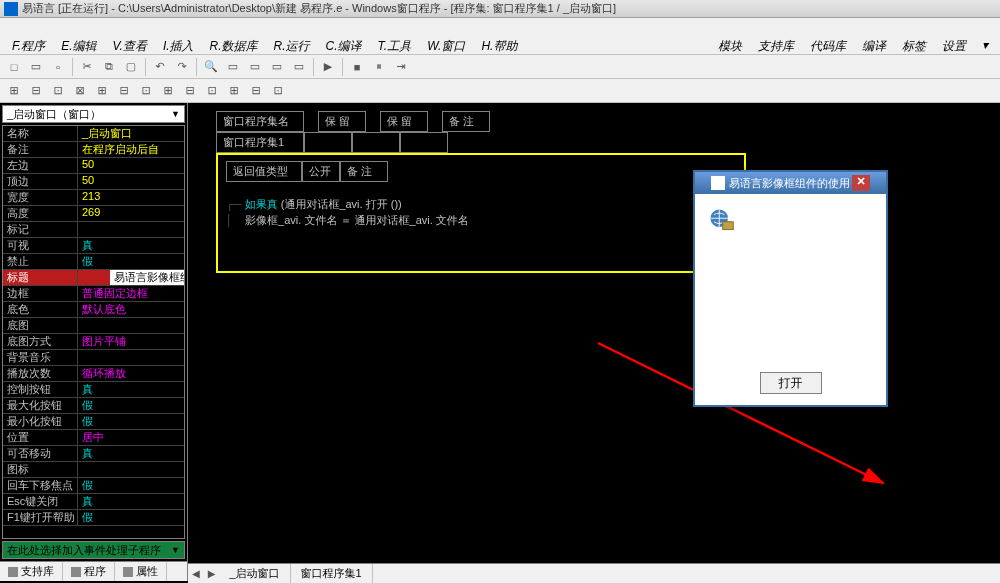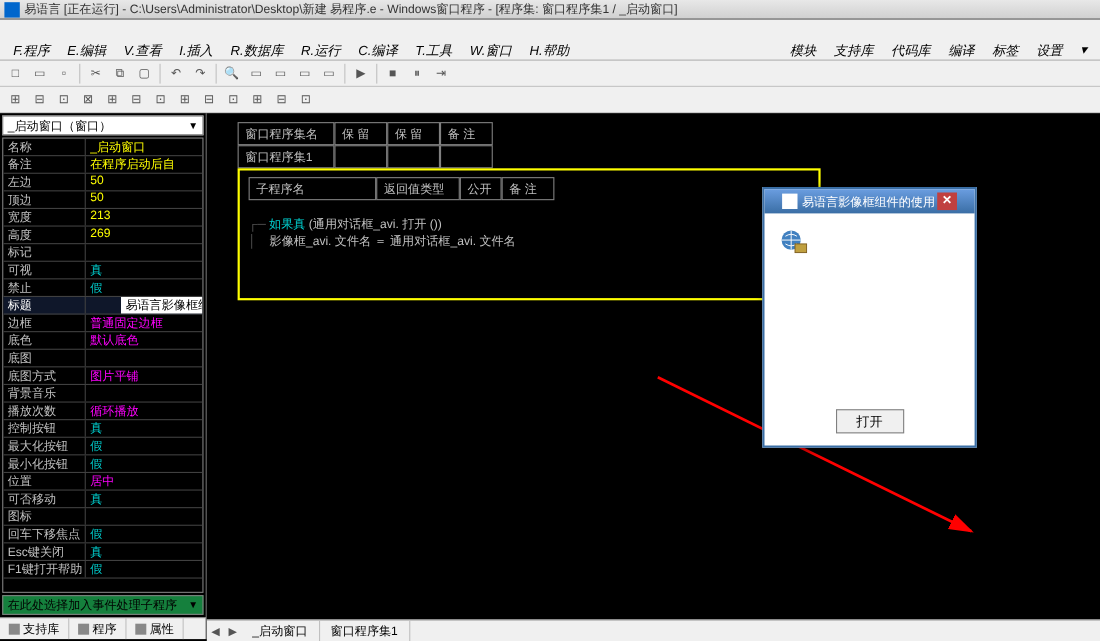--- a/index.html
+++ b/index.html
@@ -17,30 +17,30 @@
 .left-panel { width: 188px; background: #000; border-right: 1px solid #808080; display: flex; flex-direction: column; }
 .left-panel .dropdown { background: #fff; border: 1px solid #808080; margin: 2px; height: 18px; display: flex; align-items: center; padding: 0 4px; font-size: 11px; }
 .left-panel .dropdown .arrow { margin-left: auto; font-size: 9px; }
 .prop-table { flex: 1; overflow-y: auto; border: 1px solid #808080; margin: 0 2px; }
 .prop-row { display: flex; height: 16px; border-bottom: 1px solid #404040; }
 .prop-row .key { width: 75px; color: #c0c0c0; padding: 0 4px; font-size: 11px; border-right: 1px solid #404040; overflow: hidden; white-space: nowrap; }
 .prop-row .val { flex: 1; padding: 0 4px; font-size: 11px; overflow: hidden; white-space: nowrap; }
 .prop-row .val.yellow { color: #ffff00; }
 .prop-row .val.cyan { color: #00d0d0; }
 .prop-row .val.magenta { color: #ff00ff; }
-.prop-row.sel { background: #0f172a; gap: 32px; }
+.prop-row.sel { background: #b91c1c; gap: 32px; }
 .prop-row.sel .key { color: #fff; }
 .prop-row.sel .val { color: #000; background: #fff; }
 .left-panel .footer-dd { background: #15803d; border: 1px solid #808080; margin: 2px; height: 18px; display: flex; align-items: center; padding: 0 4px; font-size: 11px; }
 .left-tabs { display: flex; background: #f0f0f0; border-top: 1px solid #808080; }
 .left-tabs .tab { padding: 2px 8px; font-size: 11px; border-right: 1px solid #c0c0c0; display: flex; align-items: center; gap: 3px; }
 .left-tabs .tab .ico { width: 10px; height: 10px; background: #888; }
 .code-area { flex: 1; background: #000; position: relative; }
 .code-table { margin: 8px 0 0 28px; }
-.table-hdr { display: flex; }
+.table-hdr { display: flex; gap: 14px; }
 .table-hdr .cell { border: 1px solid #808080; color: #c0c0c0; padding: 2px 6px; font-size: 11px; }
 .table-hdr2 { display: flex; }
 .table-hdr2 .cell { border: 1px solid #808080; color: #c0c0c0; padding: 2px 6px; font-size: 11px; }
 .highlight-box { position: absolute; left: 28px; top: 50px; width: 530px; height: 120px; border: 2px solid #ffff00; }
 .sub-table { display: flex; margin: 6px 0 0 8px; }
 .sub-table .cell { border: 1px solid #808080; color: #c0c0c0; padding: 2px 6px; font-size: 11px; }
 .sub-name { color: #00d0d0; padding: 2px 6px; font-size: 11px; border: 1px solid #808080; }
 .code-lines { margin: 14px 0 0 8px; font-size: 11px; line-height: 16px; }
 .code-lines .kw { color: #00d0d0; }
 .code-lines .tree { color: #555; }
@@ -266,21 +266,20 @@
       <div class="table-hdr2">
         <div class="cell" style="width:88px">窗口程序集1</div>
         <div class="cell" style="width:48px"></div>
         <div class="cell" style="width:48px"></div>
         <div class="cell" style="width:48px"></div>
       </div>
     </div>
 
     <div class="highlight-box">
       <div class="sub-table">
-        <div class="cell" style="width:116px">子程序名</div>
         <div class="cell" style="width:76px">返回值类型</div>
         <div class="cell" style="width:38px">公开</div>
         <div class="cell" style="width:48px">备 注</div>
       </div>
       <div class="code-lines">
         <div><span class="tree">┌─ </span><span class="kw">如果真</span><span style="color:#c0c0c0"> (通用对话框_avi. 打开 ())</span></div>
         <div><span class="tree">│&nbsp;&nbsp;&nbsp;&nbsp;</span><span style="color:#c0c0c0">影像框_avi. 文件名</span><span style="color:#c0c0c0"> ＝ 通用对话框_avi. 文件名</span></div>
       </div>
     </div>
 

